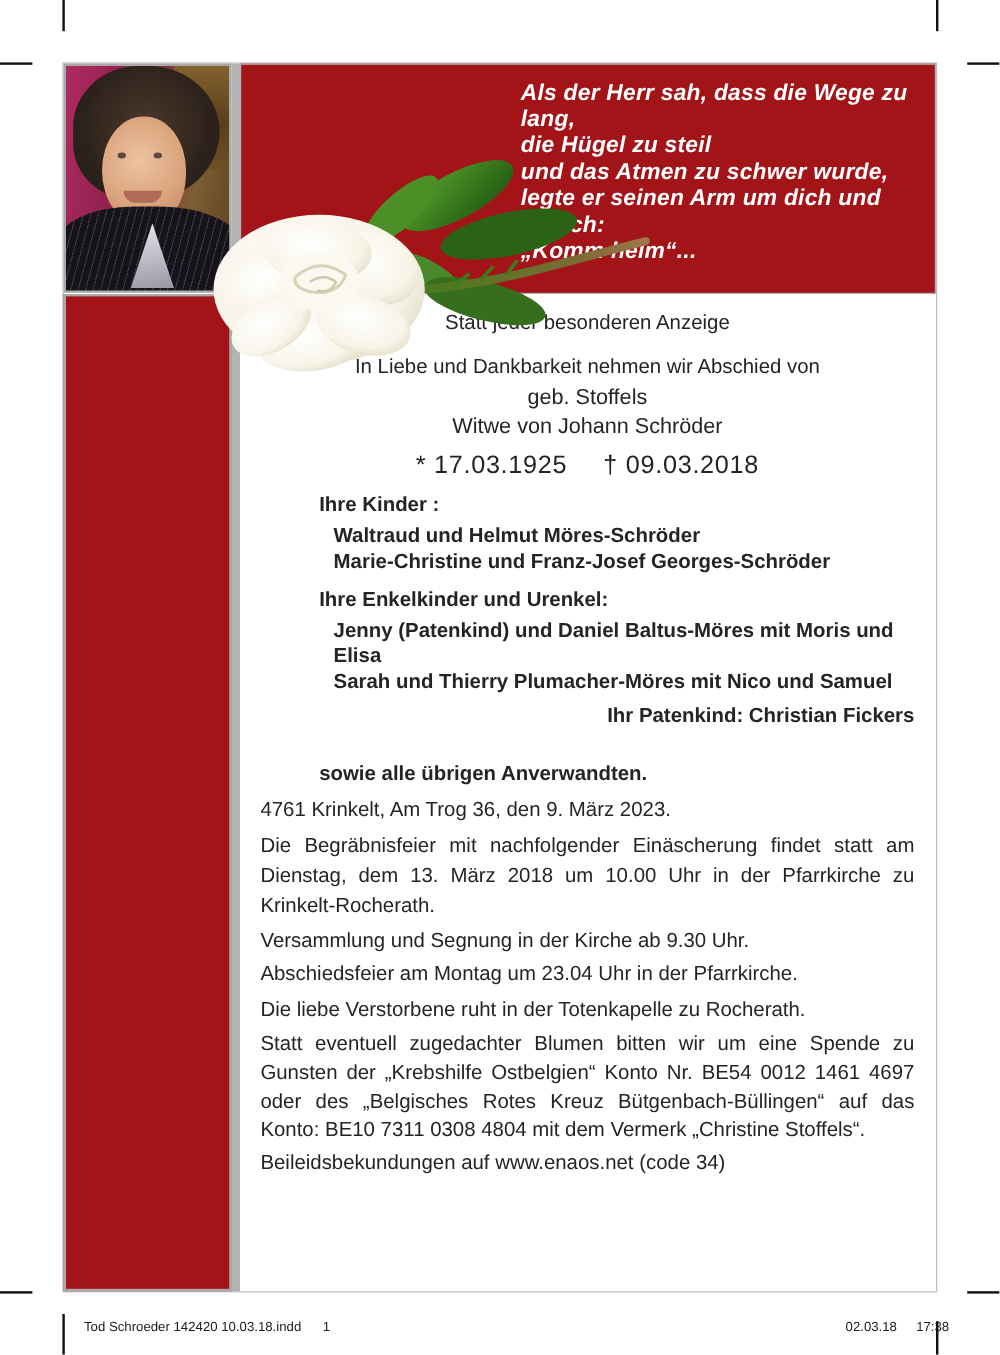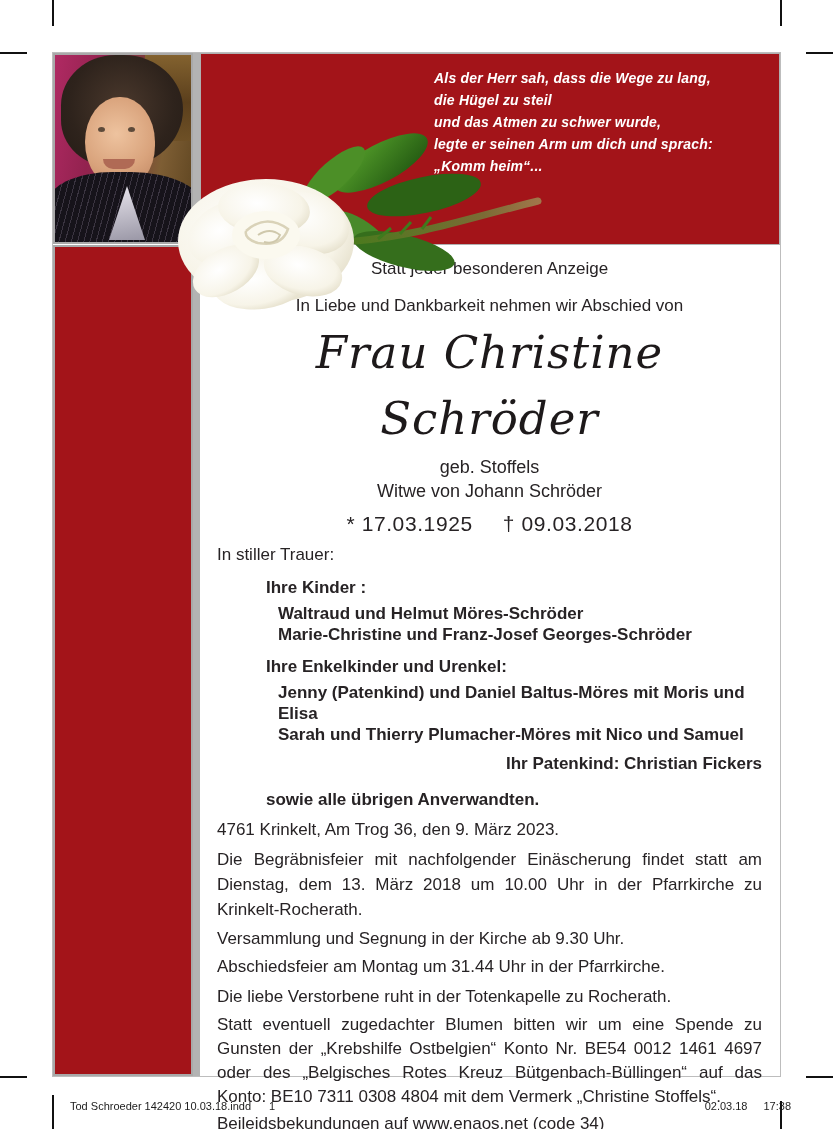--- a/index.html
+++ b/index.html
@@ -52,21 +52,21 @@
   }
   
   .spine{position:absolute;left:140px;top:0;width:7px;height:100%;background:var(--spine);}
   
   .banner{
     position:absolute;left:147px;top:0;right:0;height:192px;
     background:var(--red);border:1px solid #b0b0b0;
   }
   .quote{
     position:absolute;left:233px;top:13px;color:#fff;
-    font-style:italic;font-weight:bold;font-size:14px;line-height:22px;
+    font-style:italic;font-weight:bold;font-size:19px;line-height:22px;
     letter-spacing:.2px;
   }
   
   .rose{position:absolute;left:113px;top:68px;width:378px;height:192px;z-index:3;}
   
   .content{position:absolute;left:164px;top:200px;width:545px;font-size:17px;line-height:25px;}
   .center{text-align:center;}
   .intro1{margin-top:6px;line-height:20px;}
   .intro2{margin-top:17px;line-height:20px;}
   .deceased-name{
@@ -159,45 +159,43 @@
     <ellipse cx="60" cy="150" rx="36" ry="22" fill="url(#petal)" transform="rotate(-30 60 150)"></ellipse>
     <ellipse cx="98" cy="88" rx="46" ry="26" fill="url(#petal)" transform="rotate(5 98 88)"></ellipse>
     <ellipse cx="100" cy="114" rx="34" ry="24" fill="#fbf9ef"></ellipse>
     <path d="M80,110 q20,-18 42,-2 q-6,18 -30,14 q-14,-4 -12,-12" fill="none" stroke="#d9d2b8" stroke-width="2.5"></path>
     <path d="M92,114 q12,-8 22,0 q-4,10 -16,7" fill="none" stroke="#cfc8ac" stroke-width="2"></path>
   </svg>
 
   <div class="content">
     <div class="center intro1">Statt jeder besonderen Anzeige</div>
     <div class="center intro2">In Liebe und Dankbarkeit nehmen wir Abschied von</div>
-    <div class="center deceased-name">Frau Christine Schröder</div>
     <div class="center maiden">geb. Stoffels</div>
     <div class="center widow">Witwe von Johann Schröder</div>
     <div class="center dates">
       <span>* 17.03.1925</span><span class="gap"></span><span>† 09.03.2018</span>
     </div>
 
-    <div class="trauer">In stiller Trauer:</div>
     <div class="fam-h">Ihre Kinder :</div>
     <div class="fam-n">
       <div>Waltraud und Helmut Möres-Schröder</div>
       <div>Marie-Christine und Franz-Josef Georges-Schröder</div>
     </div>
     <div class="fam-h">Ihre Enkelkinder und Urenkel:</div>
     <div class="fam-n">
       <div>Jenny (Patenkind) und Daniel Baltus-Möres mit Moris und Elisa</div>
       <div>Sarah und Thierry Plumacher-Möres mit Nico und Samuel</div>
     </div>
     <div class="fam-h" style="margin-top:8px;text-align:right;">Ihr Patenkind: Christian Fickers</div>
-    <div class="fam-h" style="margin-top:14px;">sowie alle übrigen Anverwandten.</div>
+    <div class="fam-h" style="margin-top:26px;">sowie alle übrigen Anverwandten.</div>
 
     <div class="addr">4761 Krinkelt, Am Trog 36, den 9. März 2023.</div>
     <div class="para">Die Begräbnisfeier mit nachfolgender Einäscherung findet statt am Dienstag, dem 13. März 2018 um 10.00 Uhr in der Pfarrkirche zu Krinkelt-Rocherath.</div>
     <div class="line">Versammlung und Segnung in der Kirche ab 9.30 Uhr.</div>
-    <div class="line">Abschiedsfeier am Montag um 31.44 Uhr in der Pfarrkirche.</div>
+    <div class="line">Abschiedsfeier am Montag um 23.04 Uhr in der Pfarrkirche.</div>
     <div class="line2">Die liebe Verstorbene ruht in der Totenkapelle zu Rocherath.</div>
     <div class="para" style="margin-top:5px;line-height:24px;">Statt eventuell zugedachter Blumen bitten wir um eine Spende zu Gunsten der „Krebshilfe Ostbelgien“ Konto Nr. BE54 0012 1461 4697 oder des „Belgisches Rotes Kreuz Bütgenbach-Büllingen“ auf das Konto: BE10 7311 0308 4804 mit dem Vermerk „Christine Stoffels“.</div>
     <div class="line" style="margin-top:4px;">Beileidsbekundungen auf www.enaos.net (code 34)</div>
 
   </div>
 </div>
 
 <div class="slug slug-left">
   <span>Tod Schroeder 142420 10.03.18.indd</span><span class="pgnum">1</span>
 </div>

